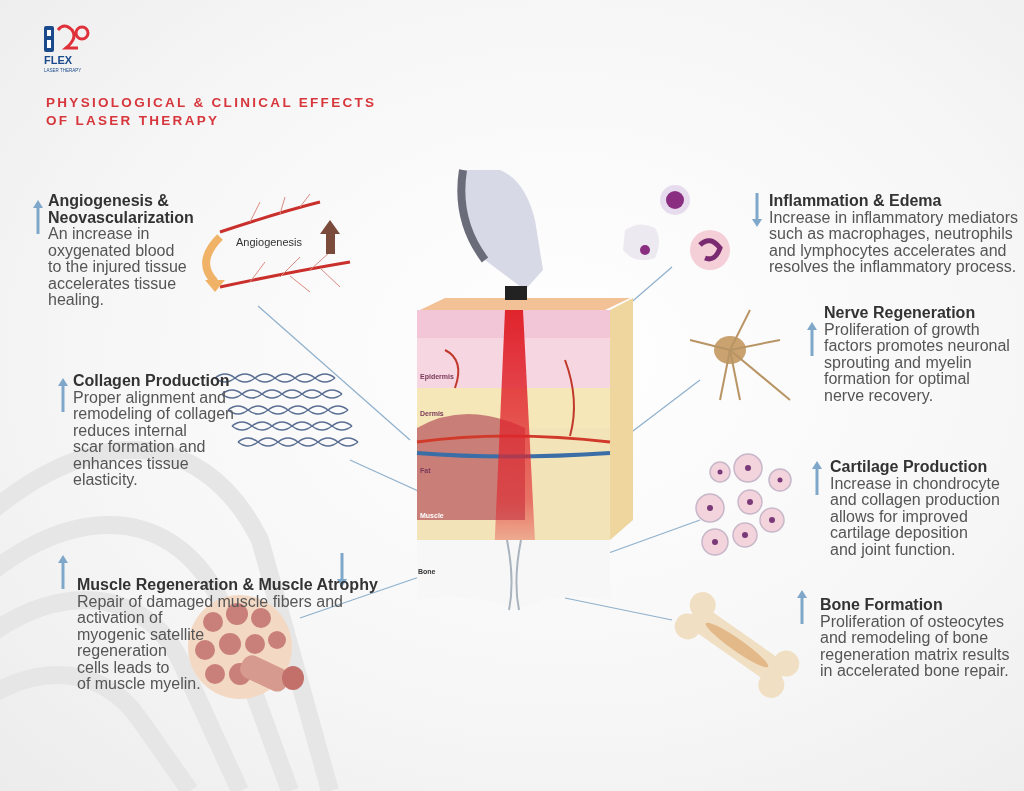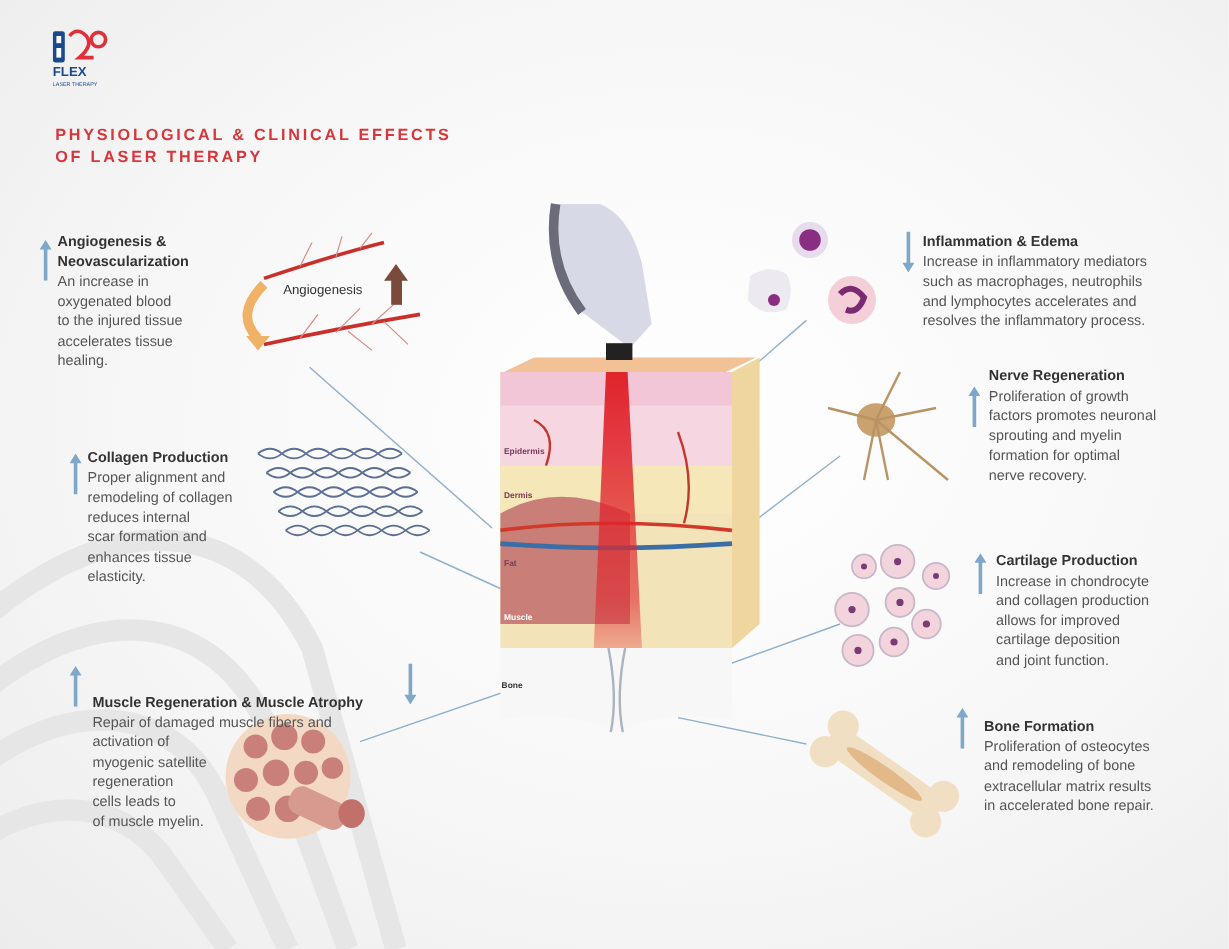--- a/index.html
+++ b/index.html
@@ -6,22 +6,22 @@
   body {
     width:1024px; height:791px; overflow:hidden; position:relative;
     background: radial-gradient(ellipse at 55% 45%, #ffffff 0%, #f7f7f7 55%, #ececec 100%);
     font-family: "Liberation Sans", sans-serif;
     color:#555;
   }
   .bg-swoosh { position:absolute; left:0; top:0; width:1024px; height:791px; pointer-events:none; }
   .logo { position:absolute; left:44px; top:24px; width:50px; height:50px; }
   .logo .flex { position:absolute; left:0; top:30px; font-weight:bold; font-size:11px; color:#1b4a8c; letter-spacing:0px; }
   .logo .sub { position:absolute; left:0; top:44px; font-size:4.5px; color:#1b4a8c; white-space:nowrap; }
-  .title { position:absolute; left:46px; top:94px; color:#d7373c; font-weight:bold; font-size:13.5px; letter-spacing:2.3px; line-height:18px;margin-top:10px; }
-  .block { position:absolute; font-size:12px; line-height:16.5px; color:#555; }
+  .title { position:absolute; left:46px; top:94px; color:#d7373c; font-weight:bold; font-size:13.5px; letter-spacing:2.3px; line-height:18px; }
+  .block { position:absolute; font-size:16px; line-height:16.5px; color:#555; }
   .block .h { font-weight:bold; color:#333; }
   .arrow { position:absolute; width:10px; }
   .lbl { position:absolute; font-size:7px; font-weight:bold; color:#7a3a5a; }
   .angio-lbl { position:absolute; left:236px; top:236px; font-size:11px; font-weight:normal; color:#333; }
   .line { position:absolute; left:0; top:0; pointer-events:none; }
 </style>
 </head>
 <body>
 
 <svg class="bg-swoosh" width="1024" height="791">
@@ -282,15 +282,15 @@
   <div>myogenic satellite</div>
   <div>regeneration</div>
   <div>cells leads to</div>
   <div>of muscle myelin.</div>
 </div>
 
 <div class="block" style="left:820px;top:597px">
   <div class="h">Bone Formation</div>
   <div>Proliferation of osteocytes</div>
   <div>and remodeling of bone</div>
-  <div>extracellular matrix results</div>
+  <div>regeneration matrix results</div>
   <div>in accelerated bone repair.</div>
 </div>
 
 </body></html>

